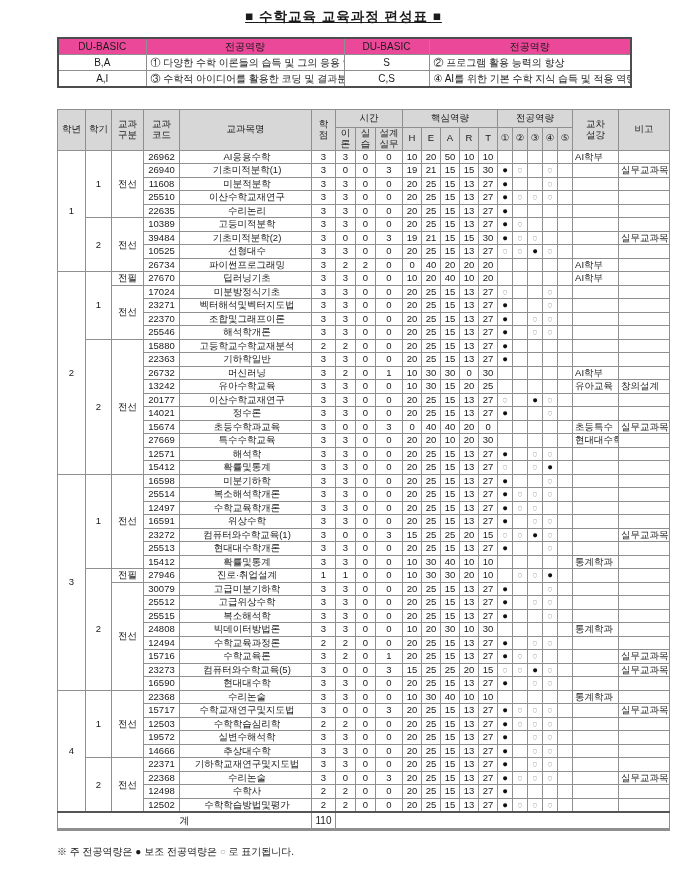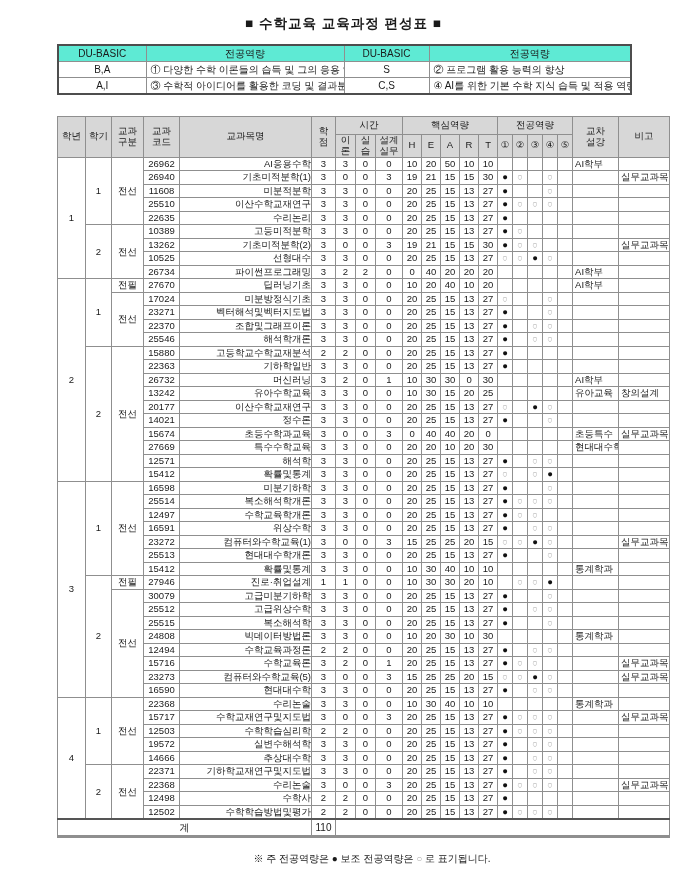--- a/index.html
+++ b/index.html
@@ -4,64 +4,64 @@
 <style>
   html,body { margin:0; padding:0; }
   body {
     width:687px; height:881px; background:#ffffff;
     font-family:"Liberation Sans", sans-serif; color:#1a1a1a;
   }
   .page { position:relative; width:687px; height:881px; overflow:hidden; }
 
   .title {
     text-align:center; font-weight:bold; font-size:13.5px;
-    padding-top:15px; letter-spacing:1px;
+    padding-top:8px; letter-spacing:1px;text-decoration:underline;
   }
 
   table { border-collapse:collapse; table-layout:fixed; }
 
   
   .legend {
     margin:11px 0 0 57px; width:573px; font-size:10px;
     border:2px solid #4d4d4d;
   }
   .legend th, .legend td {
     border:1px solid #8f8f8f; height:15px; padding:0 4px;
     font-weight:normal; white-space:nowrap; overflow:hidden;
   }
-  .legend th { background:#5eead4; text-align:center;margin-top:29px; }
+  .legend th { background:#ec4899; text-align:center;margin-top:29px; }
   .legend td.code { text-align:center; }
   .legend td.desc { text-align:left; }
 
   
   .main {
     margin:21px 0 0 57px; width:612px; font-size:9.5px;
     border:1.5px solid #4d4d4d;
   }
   .main th, .main td {
     border:1px solid #8f8f8f; padding:0; text-align:center;
     overflow:hidden; white-space:nowrap;
   }
   .main thead th {
     background:#d7d7d7; font-weight:normal; white-space:pre-line;
     line-height:1.15; font-size:9.5px;
   }
   .main thead tr.h1 th { height:17px; }
   .main thead tr.h2 th { height:21px; }
   .main tbody td { height:12.5px; line-height:12.5px; }
-  .main td.name  { text-align:right; padding-left:3px; }
+  .main td.name  { text-align:center; padding-left:3px; }
   .main td.lnote { text-align:left; padding-left:2px; }
   .main td.mf { color:#111111; font-size:9.5px; }
   .main td.mo { color:#ababab; font-size:9.5px; }
   .main tr.total-row td {
     height:15px; line-height:15px; font-size:10px;
     border-top:2px solid #555; border-bottom:3px solid #8f8f8f;
   }
 
-  .footnote { margin:14px 0 0 57px; font-size:10px;text-align:center; }
+  .footnote { margin:14px 0 0 57px; font-size:10px; }
   .footnote .mo-g { color:#ababab; }
 </style>
 </head>
 <body>
 
 <div class="page">
 
   <div class="title">■ 수학교육 교육과정 편성표 ■</div>
 
   <table class="legend">
@@ -274,21 +274,21 @@
           <td>27</td>
           <td class="mf">●</td>
           <td class="mo">○</td>
           <td></td>
           <td></td>
           <td></td>
           <td class="lnote"></td>
           <td class="lnote"></td>
         </tr>
         <tr>
-          <td>13262</td>
+          <td>39484</td>
           <td class="name">기초미적분학(2)</td>
           <td>3</td>
           <td>0</td>
           <td>0</td>
           <td>3</td>
           <td>19</td>
           <td>21</td>
           <td>15</td>
           <td>15</td>
           <td>30</td>

